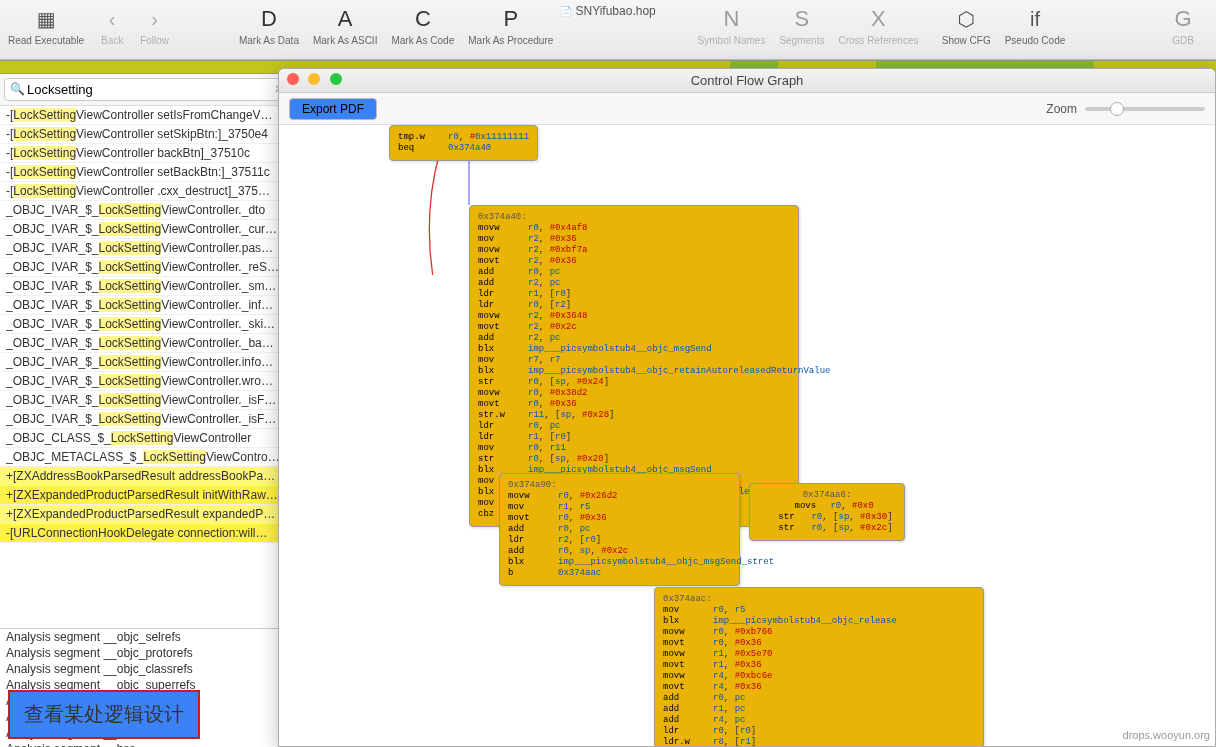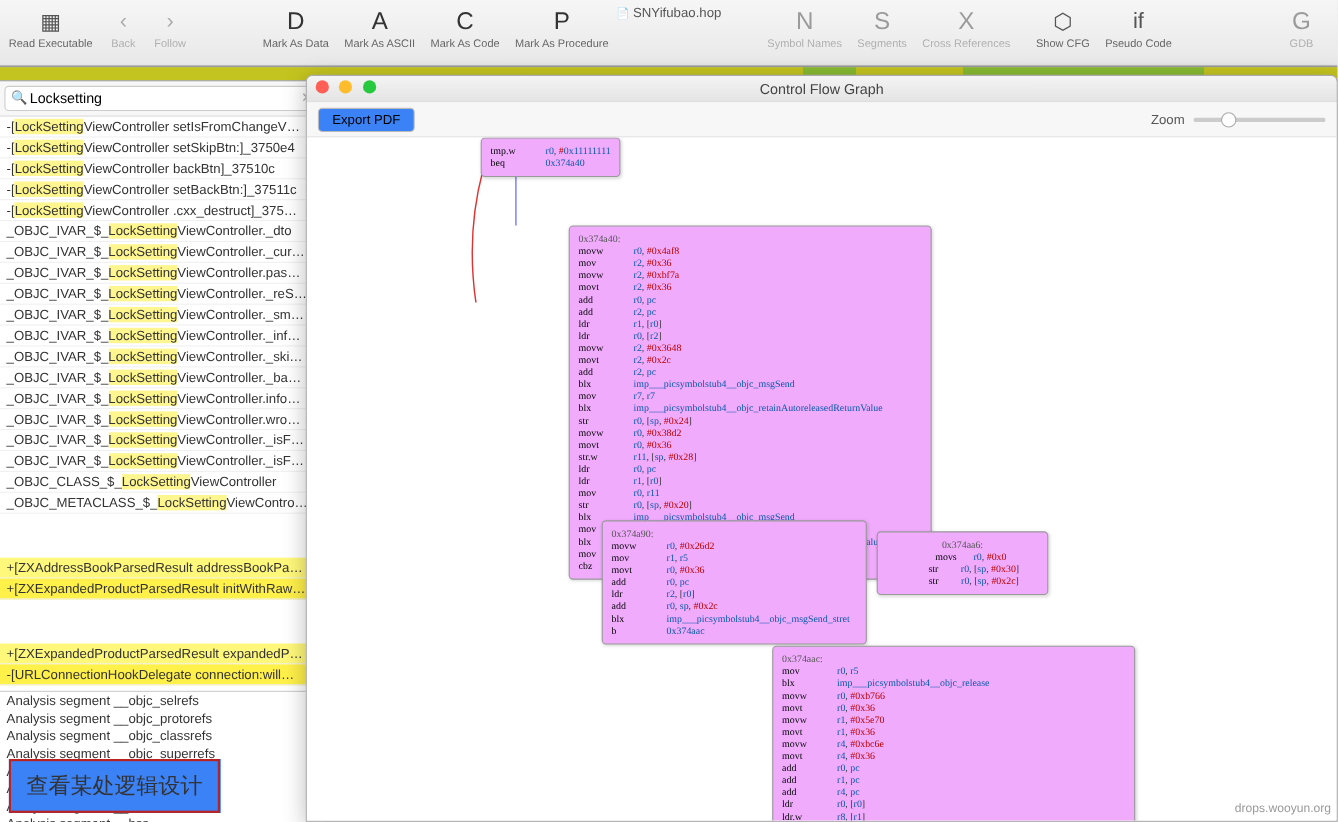--- a/index.html
+++ b/index.html
@@ -15,35 +15,35 @@
 .colorbar { height:14px; background:linear-gradient(90deg,#c4c420 0 20%,#c4c420 20% 60%,#8b3 60% 64%,#c4c420 64% 72%,#8b3 72% 90%,#c4c420 90% 100%); position:relative; border-top:1px solid #999; border-bottom:1px solid #999;}
 .main { display:flex; height:calc(100% - 74px); }
 .sidebar { width:295px; background:#fff; border-right:1px solid #bbb; display:flex; flex-direction:column; overflow:hidden; }
 .searchwrap { padding:4px; border-bottom:1px solid #ddd; position:relative; background:#f7f7f7; }
 .search { width:100%; border:1px solid #ccc; border-radius:4px; padding:3px 20px 3px 22px; font-size:13px; }
 .search-icon { position:absolute; left:10px; top:8px; color:#888; font-size:12px; }
 .clear-icon { position:absolute; right:10px; top:8px; color:#aaa; font-size:12px; cursor:pointer; }
 .symlist { flex:1; overflow:auto; font-size:12px; }
 .symlist .row { padding:2px 6px; white-space:nowrap; overflow:hidden; text-overflow:ellipsis; border-bottom:1px solid #f0f0f0; }
 .hl { background:#fff68f; }
-.y1 { background:#fff87a;margin-top:40px; }
+.y1 { background:#fff87a; }
 .y2 { background:#fff04a; }
 .loglist { border-top:1px solid #ccc; height:119px; overflow:auto; font-size:12px; background:#fff; }
 .loglist .row { padding:1px 6px; white-space:nowrap; }
 .window { position:absolute; left:278px; top:68px; right:0; bottom:0; background:#fdfdfd; border:1px solid #aaa; border-radius:6px 6px 0 0; box-shadow:0 4px 20px rgba(0,0,0,.25); display:flex; flex-direction:column; }
 .win-title { height:24px; background:linear-gradient(#f4f4f4,#e4e4e4); border-bottom:1px solid #ccc; position:relative; display:flex; align-items:center; padding-left:8px; border-radius:6px 6px 0 0; }
 .win-dots span { width:12px; height:12px; border-radius:50%; display:inline-block; margin-right:6px; }
 .win-title .t { position:absolute; left:0; right:0; text-align:center; font-size:13px; color:#444; pointer-events:none; }
 .win-tools { height:32px; border-bottom:1px solid #ddd; display:flex; align-items:center; padding:0 10px; background:#f7f7f7; }
 .btn { background:#3b82f6; border:1px solid #bbb; border-radius:4px; padding:3px 12px; font-size:12px; cursor:pointer; }
 .zoom { margin-left:auto; display:flex; align-items:center; font-size:12px; color:#555; }
 .slider { width:120px; height:4px; background:#ccc; border-radius:2px; margin-left:8px; position:relative; }
 .slider .thumb { width:14px; height:14px; background:#fff; border:1px solid #aaa; border-radius:50%; position:absolute; top:-5px; left:25px; }
 .canvas { flex:1; background:#fff; position:relative; overflow:hidden; }
-.block { position:absolute; background:#f0abfc; border:1px solid #999; border-radius:4px; padding:6px 8px; font-family:Liberation Serif, serif; font-size:9px; line-height:11px; white-space:pre; box-shadow:1px 1px 3px rgba(0,0,0,.15);margin-left:48px; }
+.block { position:absolute; background:#eab308; border:1px solid #999; border-radius:4px; padding:6px 8px; font-family:Liberation Mono, monospace; font-size:9px; line-height:11px; white-space:pre; box-shadow:1px 1px 3px rgba(0,0,0,.15); }
 .block .addr { color:#555; }
 .op { color:#000; display:inline-block; width:50px; }
 .r { color:#0a59b0; }
 .imm { color:#b00; }
 .sym { color:#0a59b0; }
 svg.lines { position:absolute; inset:0; pointer-events:none; }
 .annot { position:absolute; left:8px; bottom:8px; background:#3b82f6; border:2px solid #b22; padding:9px 14px; font-size:20px; font-family:"Songti SC","SimSun",serif; color:#333; }
 .watermark { position:absolute; right:6px; bottom:6px; font-size:11px; color:#999; }
 </style>
 </head>

